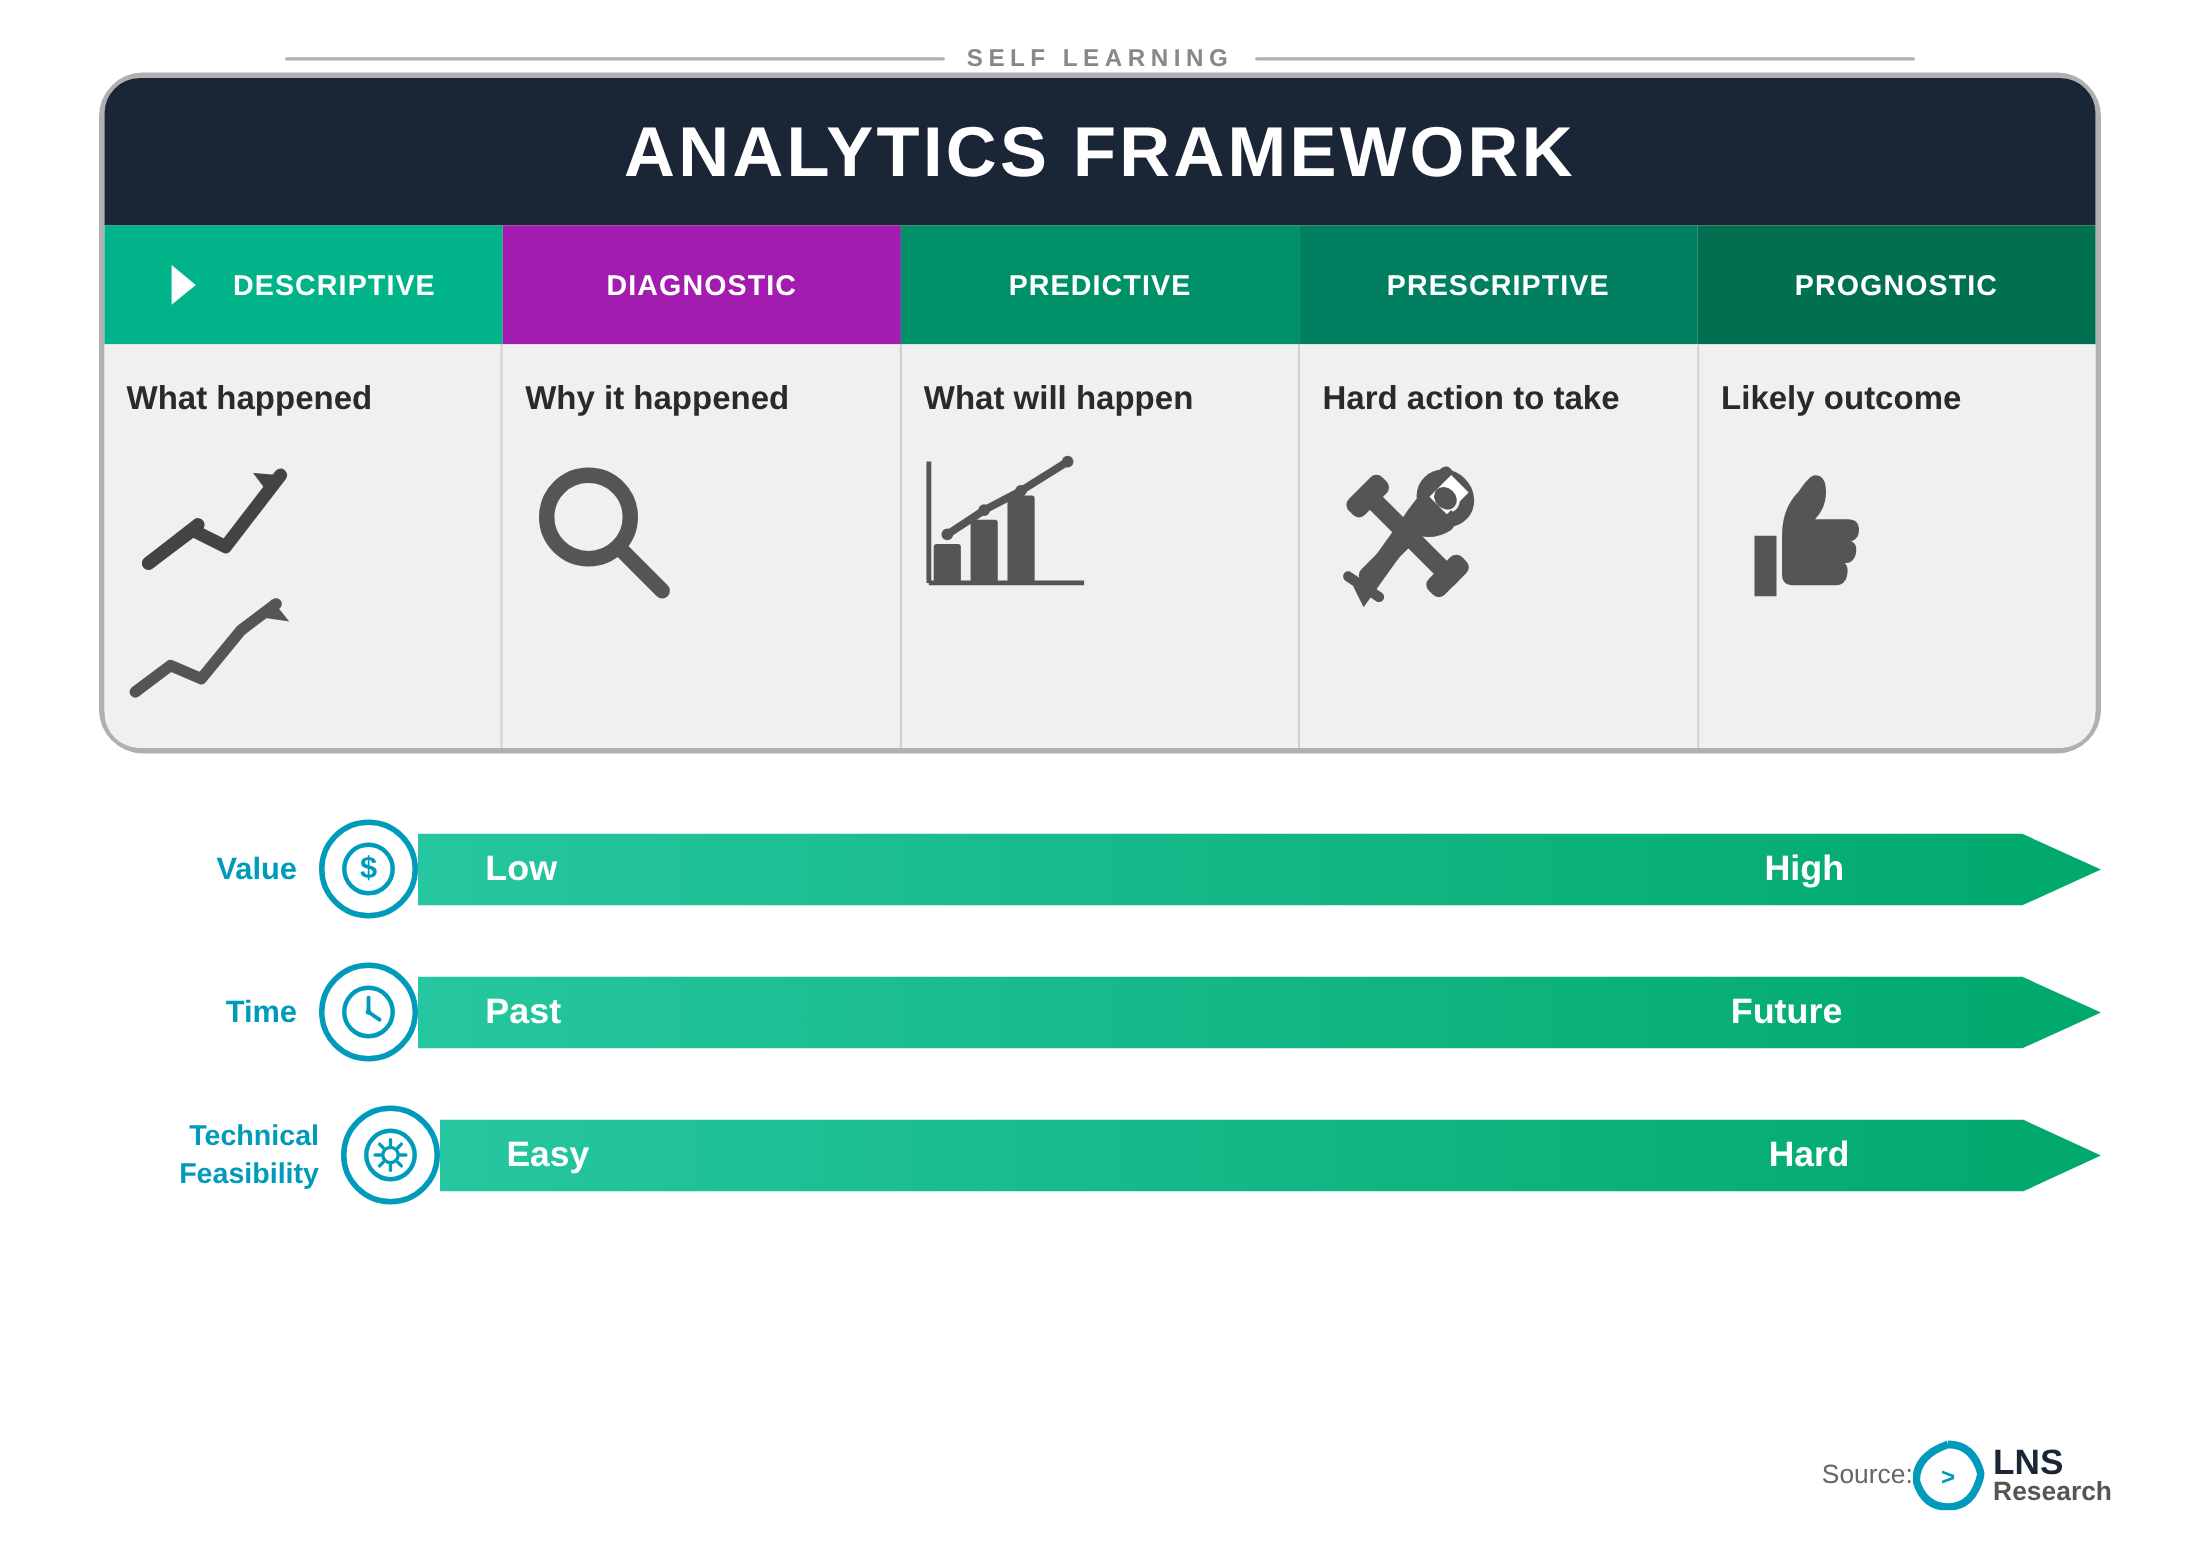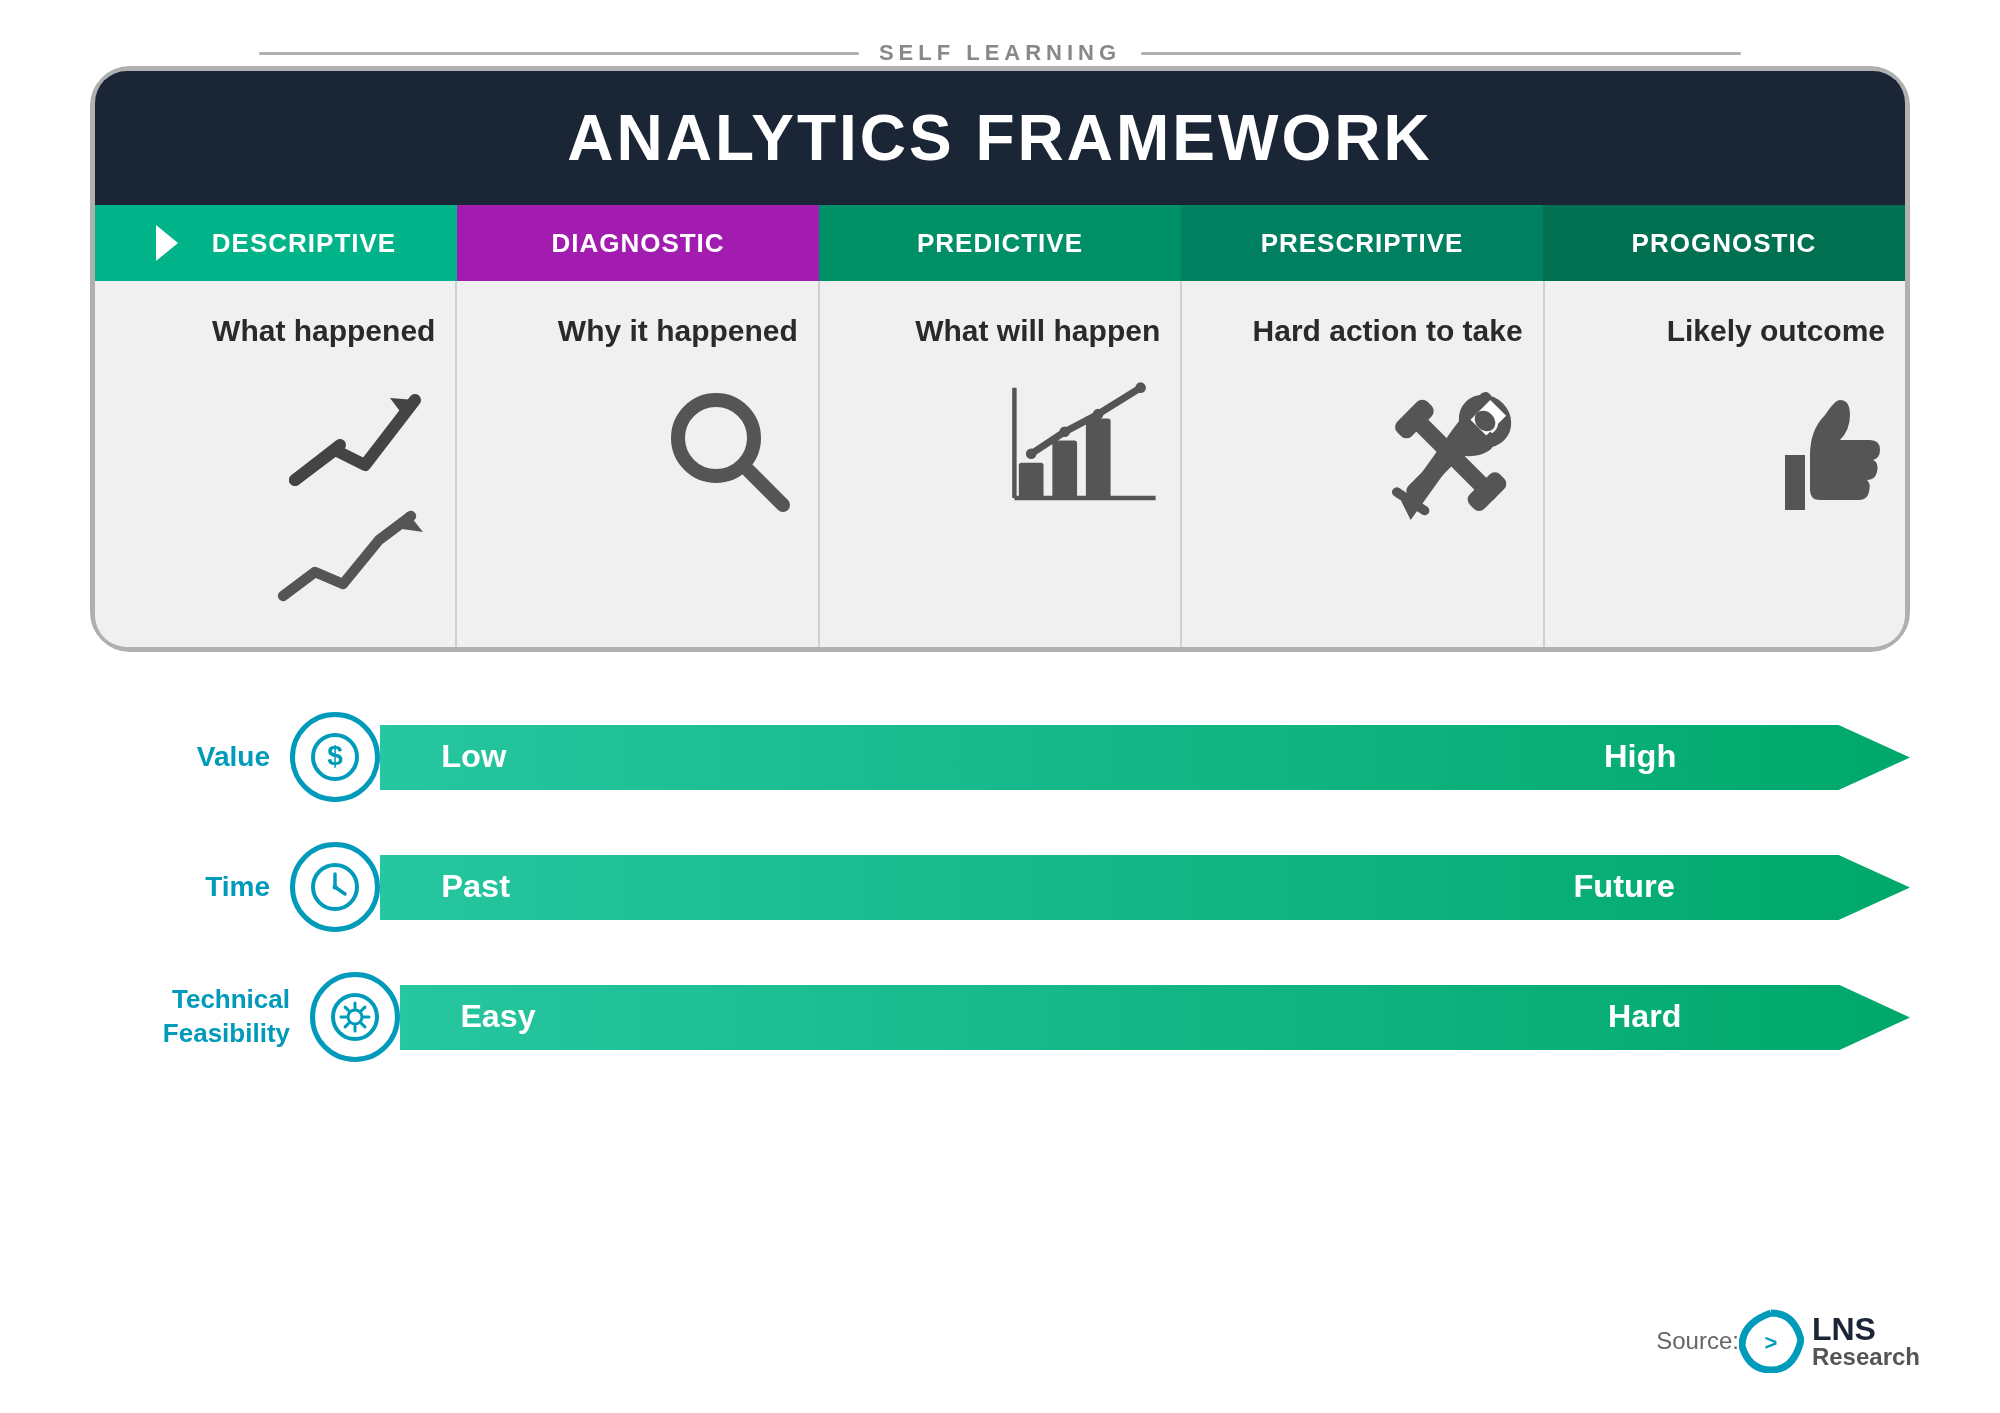--- a/index.html
+++ b/index.html
@@ -48,21 +48,21 @@
     }
 
     
     .columns-header {
       display: flex;
       width: 100%;
     }
 
     .col-header {
       flex: 1;
-      padding: 20px 15px;
+      padding: 36px 15px;
       text-align: center;
       font-size: 26px;
       font-weight: 900;
       letter-spacing: 1px;
       color: #fff;
       display: flex;
       align-items: center;
       justify-content: center;
       gap: 28px;
     }
@@ -87,24 +87,24 @@
     .columns-content {
       display: flex;
       width: 100%;
       border-radius: 0 0 32px 32px;
       overflow: hidden;
     }
 
     .col-content {
       flex: 1;
       background: #f0f0f0;
-      padding: 30px 20px 40px 7px;
+      padding: 30px 20px 40px 20px;
       display: flex;
       flex-direction: column;
-      align-items: flex-end;
+      align-items: flex-start;
       border-right: 2px solid #d0d0d0;
     }
 
     .col-content:last-child {
       border-right: none;
     }
 
     .col-content-title {
       font-size: 30px;
       font-weight: 800;

